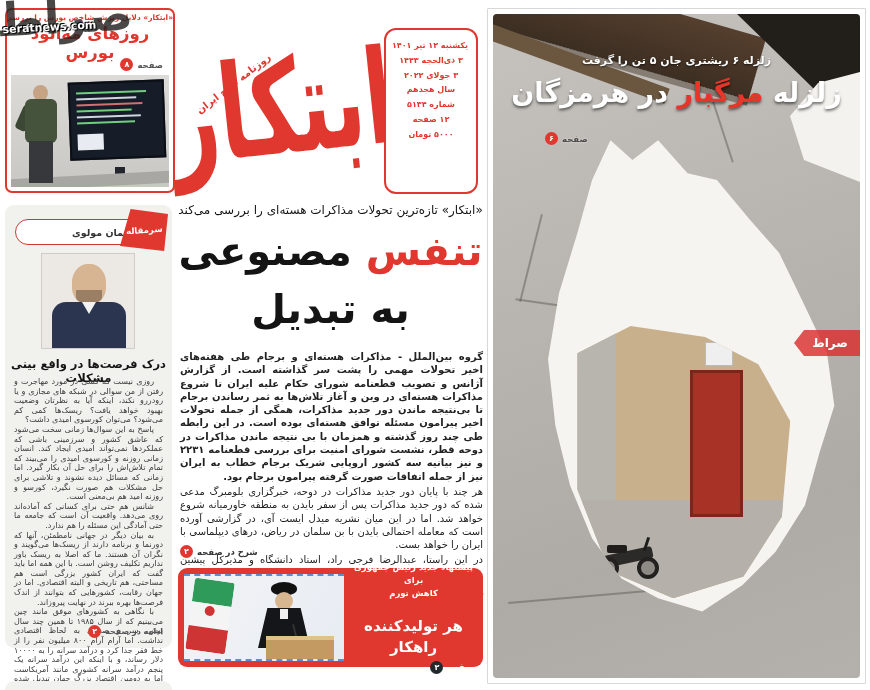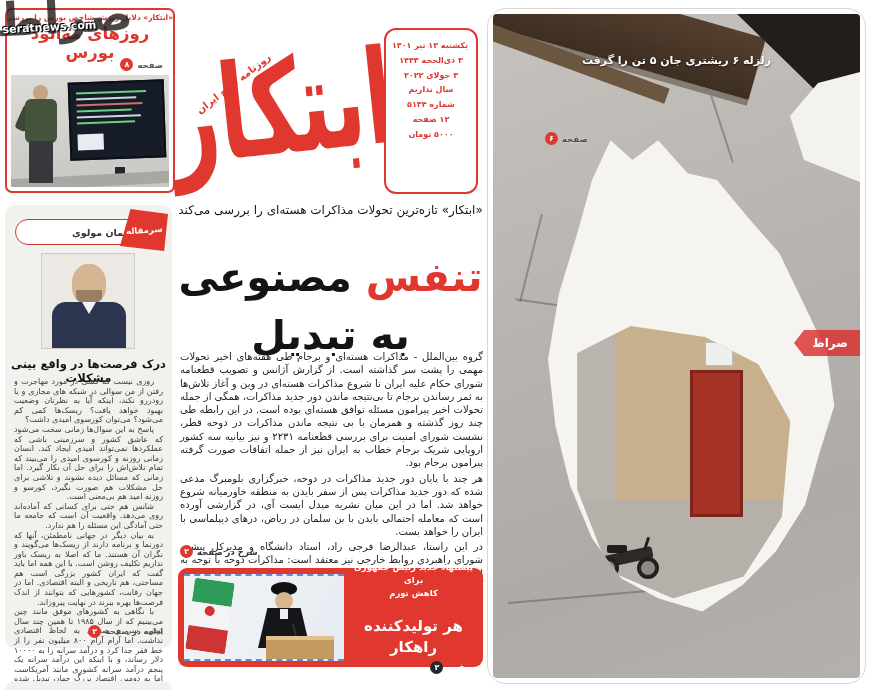--- a/index.html
+++ b/index.html
@@ -5,21 +5,21 @@
   html,body{margin:0;padding:0;}
   body{
     width:870px;height:690px;position:relative;overflow:hidden;
     background:#ffffff;
     font-family:"DejaVu Sans","Liberation Sans",sans-serif;
   }
   .abs{position:absolute;}
   .rtl{direction:rtl;}
   
   .photo-panel{left:487px;top:8px;width:379px;height:676px;background:#fff;
-    border:1px solid #d8d8d8;border-radius:19px;padding:5px;box-sizing:border-box;}
+    border:1px solid #d8d8d8;border-radius:1px;padding:5px;box-sizing:border-box;}
   .scene{position:relative;width:100%;height:100%;overflow:hidden;border-radius:4px;
     background:linear-gradient(160deg,#c6c3be 0%,#b8b5b0 40%,#aeaba6 75%,#b4b1ac 100%);}
   .beam{left:-30px;top:-18px;width:300px;height:64px;background:linear-gradient(#553f2e,#3c2e22);
     transform:rotate(16deg);box-shadow:0 6px 0 rgba(60,45,30,.45);}
   .beam2{left:-20px;top:40px;width:200px;height:16px;background:#6b5640;transform:rotate(20deg);}
   .roof-shadow{right:0;top:0;width:150px;height:120px;background:#221f1b;
     clip-path:polygon(18% 0,100% 0,100% 100%,55% 45%);}
   .patch-tr{right:0;top:58px;width:70px;height:110px;background:#f4f2ee;
     clip-path:polygon(40% 10%,100% 0,100% 100%,20% 80%,0 40%);}
   .hole{left:0;top:0;width:100%;height:100%;background:#f6f4f0;
@@ -90,26 +90,26 @@
   
   .logo{left:172px;top:18px;width:220px;height:180px;display:flex;align-items:center;justify-content:center;}
   .logo-text{font-size:84px;font-weight:bold;color:#e0372e;transform:rotate(-6deg) scaleY(1.55);line-height:1;}
   .tagline{left:188px;top:78px;transform:rotate(-38deg);font-size:10px;font-weight:bold;color:#e0372e;}
   .datebox{left:384px;top:28px;width:94px;height:166px;border:2px solid #e0372e;border-radius:12px;
     background:#fff;box-sizing:border-box;padding:9px 8px;direction:rtl;}
   .datebox .dline{font-size:8px;font-weight:bold;color:#e0372e;line-height:1.85;white-space:nowrap;text-align:center;}
   
   .lead-kicker{left:178px;top:203px;width:305px;text-align:center;font-size:12px;font-weight:normal;color:#141414;direction:rtl;}
   .lead-headline{left:178px;top:222px;width:305px;text-align:center;direction:rtl;color:#141414;
-    font-size:40px;font-weight:bold;line-height:1.45;letter-spacing:-1px;margin-top:26px;}
+    font-size:40px;font-weight:bold;line-height:1.45;letter-spacing:-1px;}
   .lead-headline .red{color:#e0372e;}
   .lead-body{left:180px;top:350px;width:303px;direction:rtl;text-align:justify;color:#222;
     font-size:10px;line-height:1.33;}
   .lead-body p{margin:0 0 2px 0;}
-  .lead-body p.b{font-weight:normal;}
+  .lead-body p.b{font-weight:bold;}
   .lead-more{left:180px;top:545px;}
   .lead-more .lbl{color:#333;}
   
   .raisi{left:178px;top:568px;width:305px;height:99px;background:#e0372e;border-radius:9px;
     box-sizing:border-box;padding:6px;display:flex;flex-direction:row;gap:6px;}
   .raisi-photo{position:relative;width:160px;height:100%;background:linear-gradient(120deg,#f2f3f5,#e7ecf3);
     border-top:2px dashed #5b8dd9;border-bottom:2px dashed #5b8dd9;box-sizing:border-box;overflow:hidden;}
   .flag{position:absolute;left:6px;top:4px;width:40px;height:72px;transform:rotate(8deg);overflow:hidden;border-radius:3px;}
   .flag .g{position:absolute;left:0;top:0;width:100%;height:34%;background:#2e9b5b;}
   .flag .w{position:absolute;left:0;top:34%;width:100%;height:33%;background:#f4f4f4;}
@@ -174,20 +174,21 @@
           <div class="moto-body"></div>
           <div class="moto-seat"></div>
           <div class="moto-bar"></div>
           <div class="wheel w1"></div>
           <div class="wheel w2"></div>
         </div>
       </div>
     </div>
     <div class="abs quake-text">
       <div class="quake-kicker">زلزله ۶ ریشتری جان ۵ تن را گرفت</div>
+      <div class="quake-headline"><span>زلزله </span><span class="red">مرگبار</span><span> در هرمزگان</span></div>
     </div>
     <div class="abs pageref quake-pageref">
       <span class="lbl">صفحه</span>
       <span class="pcircle">۶</span>
     </div>
     <div class="abs serat-ribbon">
         <span>صراط</span>
       </div>
   </div>
 </div>
@@ -226,21 +227,21 @@
 </div>
 
 <div class="abs logo">
   <div class="logo-text">ابتکار</div>
 </div>
 <div class="abs tagline">روزنامه صبح ایران</div>
 <div class="abs datebox">
   <div class="dline">یکشنبه ۱۲ تیر ۱۴۰۱</div>
   <div class="dline">۳ ذی‌الحجه ۱۴۴۳</div>
   <div class="dline">۳ جولای ۲۰۲۲</div>
-  <div class="dline">سال نداریم</div>
+  <div class="dline">سال هجدهم</div>
   <div class="dline">شماره ۵۱۳۴</div>
   <div class="dline">۱۲ صفحه</div>
   <div class="dline">۵۰۰۰ تومان</div>
 </div>
 
 <div class="abs lead-kicker">«ابتکار» تازه‌ترین تحولات مذاکرات هسته‌ای را بررسی می‌کند</div>
 <div class="abs lead-headline">
   <div><span class="red">تنفس</span><span> مصنوعی</span></div>
   <div>به تبدیل</div>
 </div>

